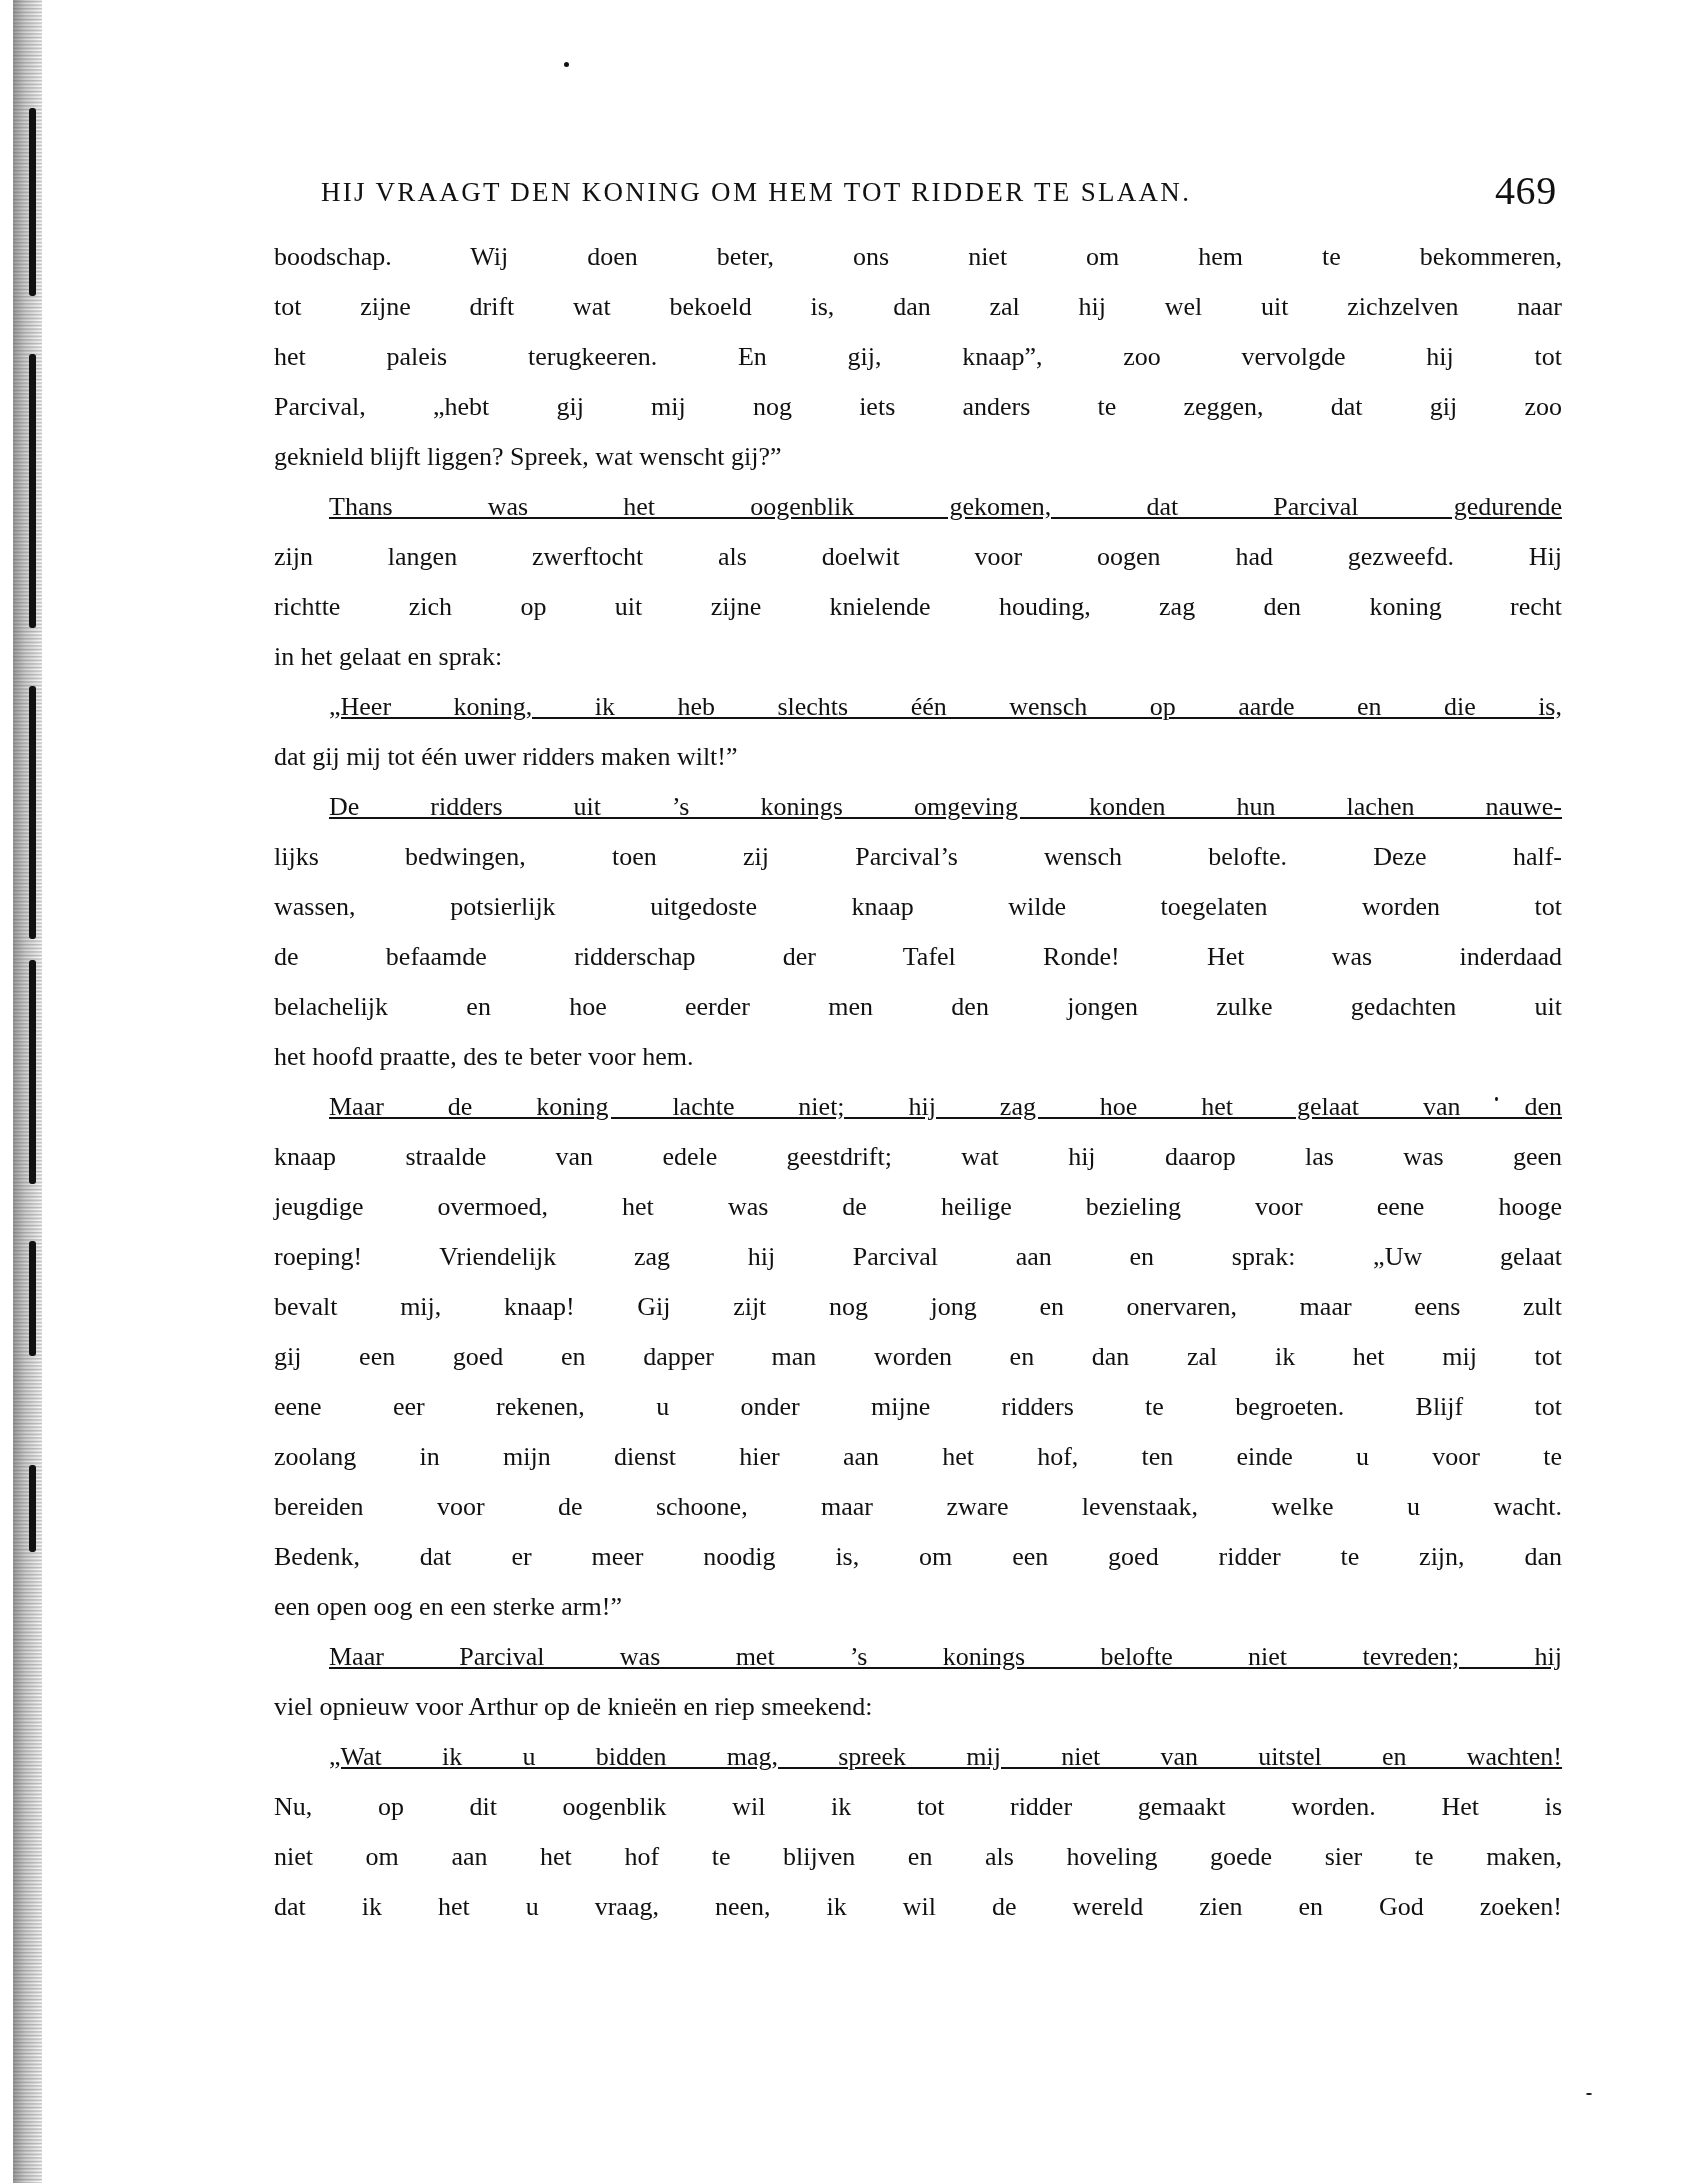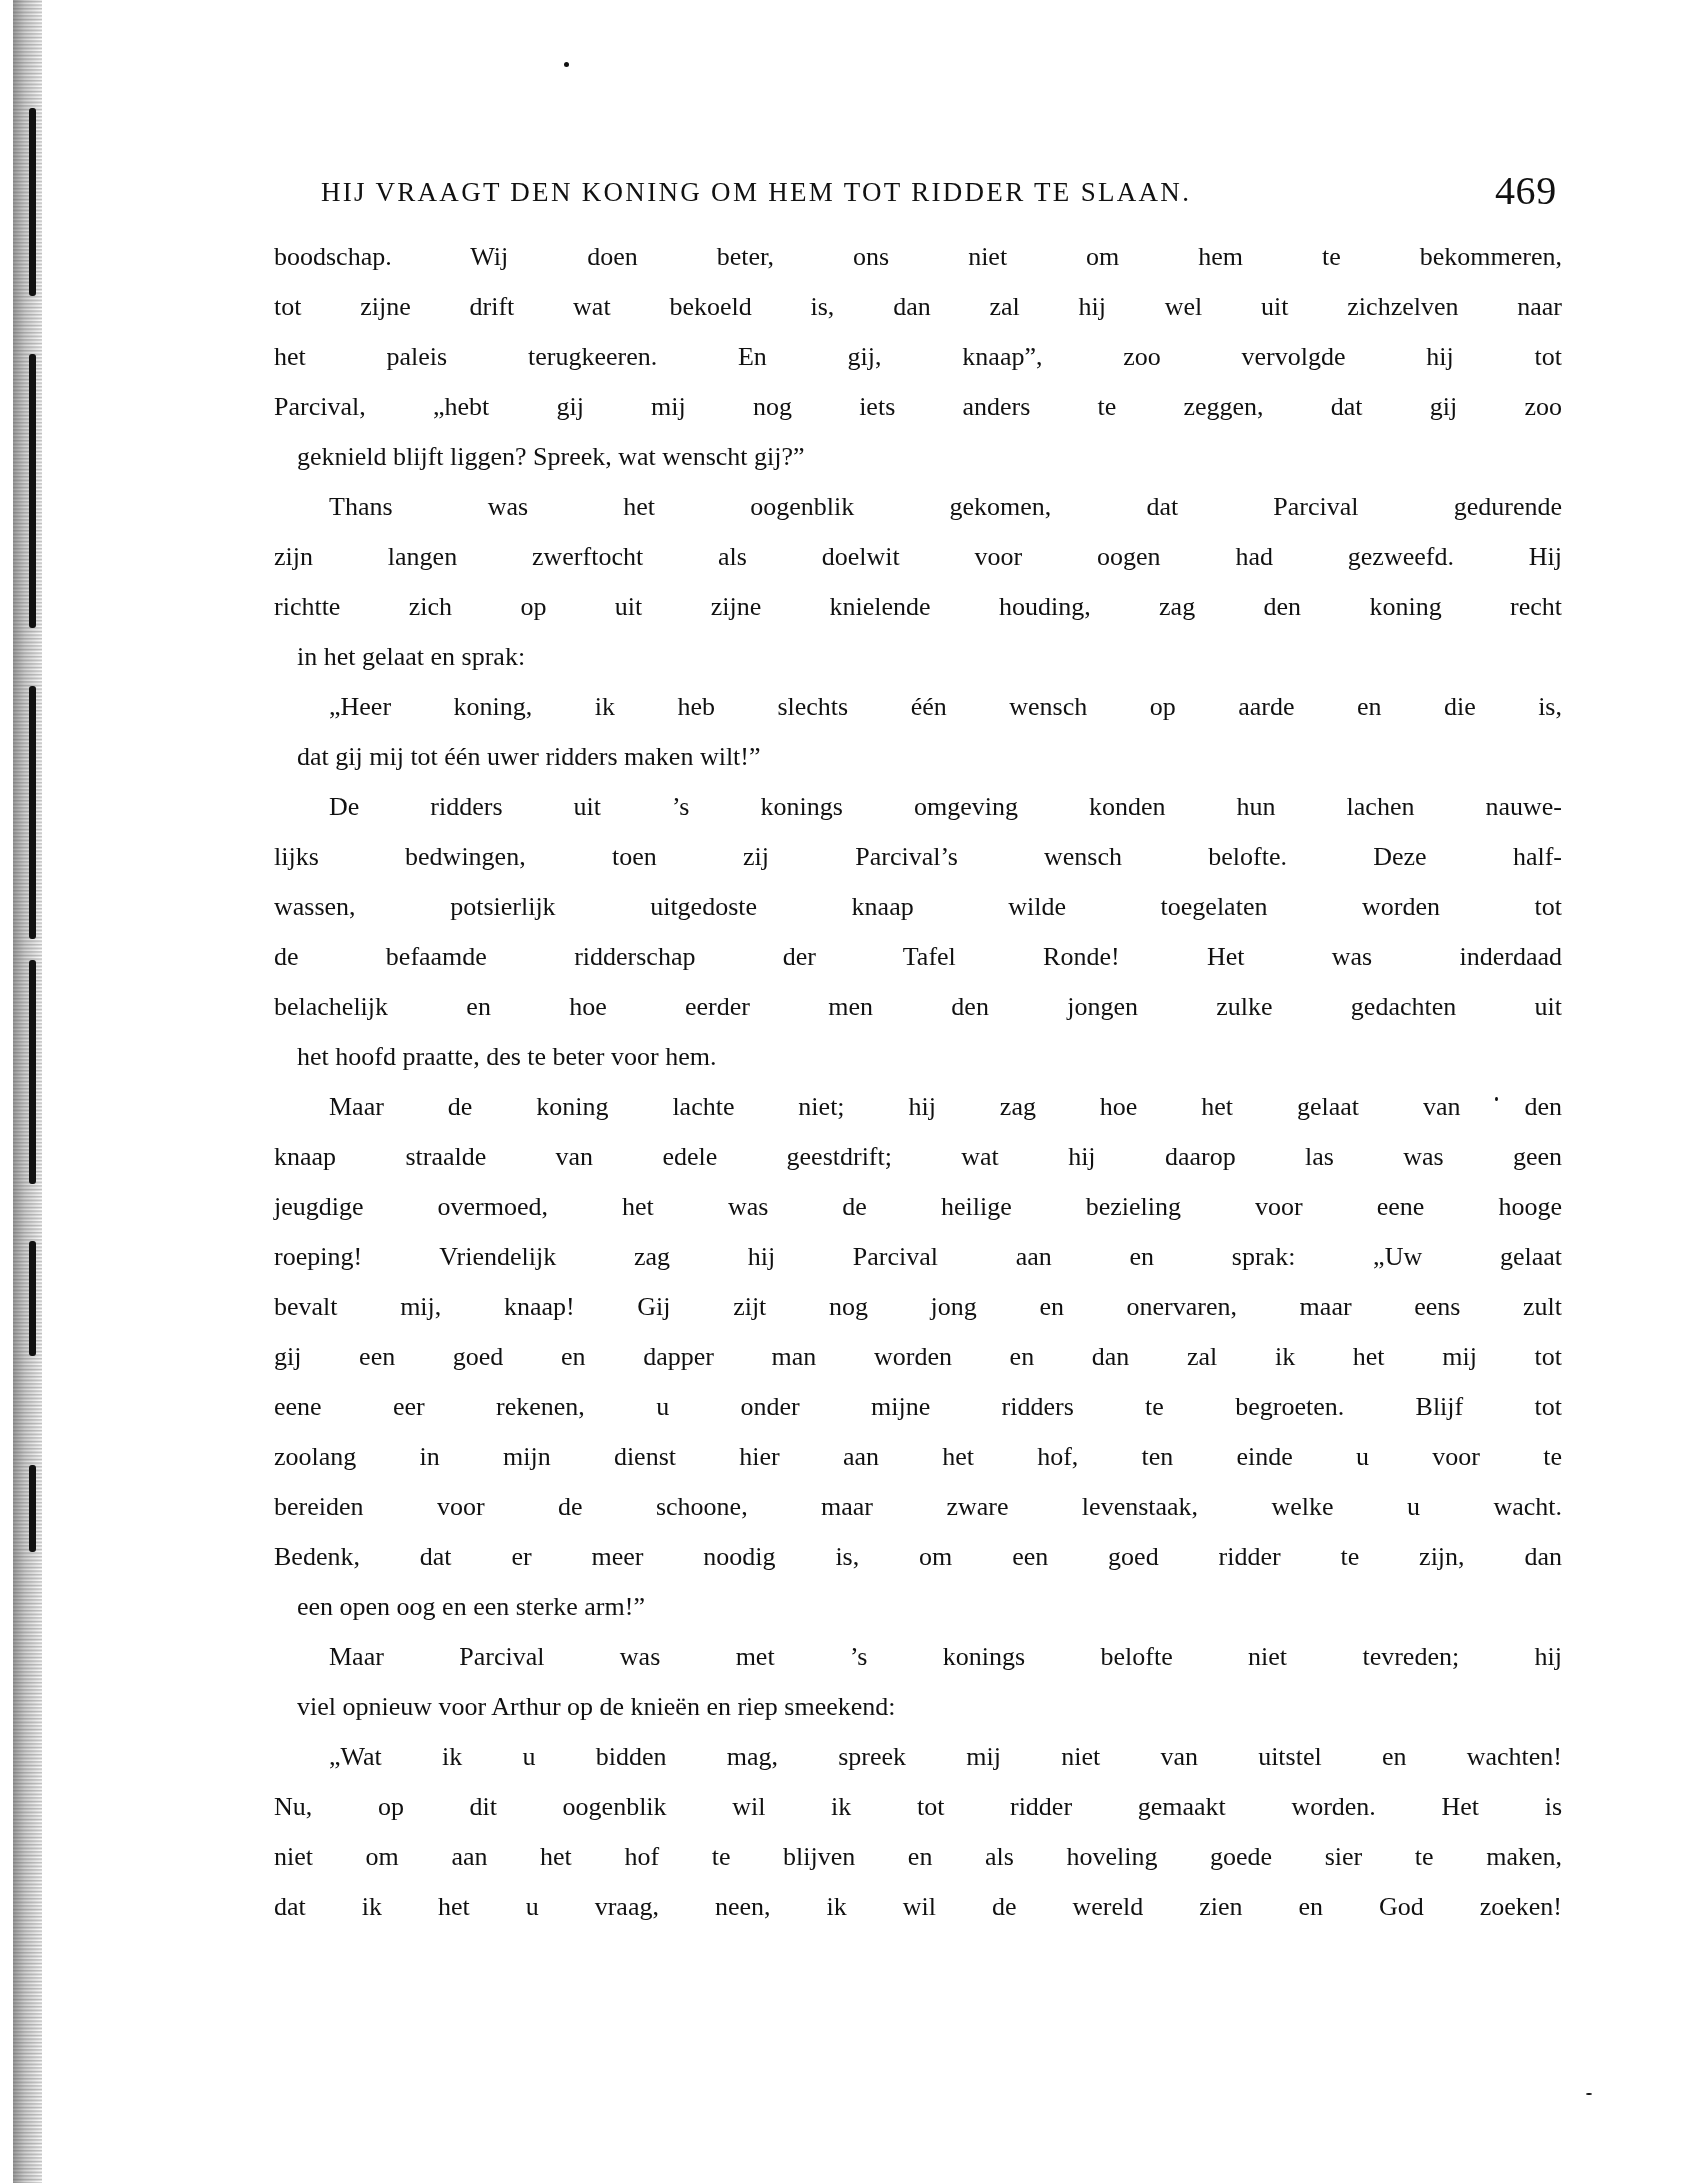--- a/index.html
+++ b/index.html
@@ -73,24 +73,24 @@
       height: 50px;
       line-height: 50px;
       font-size: 26px;
       white-space: nowrap;
       text-align: justify;
       text-align-last: justify;
       overflow: visible;
     }
     .line.last {
       text-align-last: left;
-      margin-left: 23px;
     }
     .line.indent {
       padding-left: 55px;
+      text-decoration: underline;
     }
   </style>
 </head>
 <body>
 
 <div class="binding-shadow"></div>
 <div class="binding-rule" style="top:108px;height:188px;"></div>
 <div class="binding-rule" style="top:354px;height:274px;"></div>
 <div class="binding-rule" style="top:686px;height:253px;"></div>
 <div class="binding-rule" style="top:960px;height:224px;"></div>

